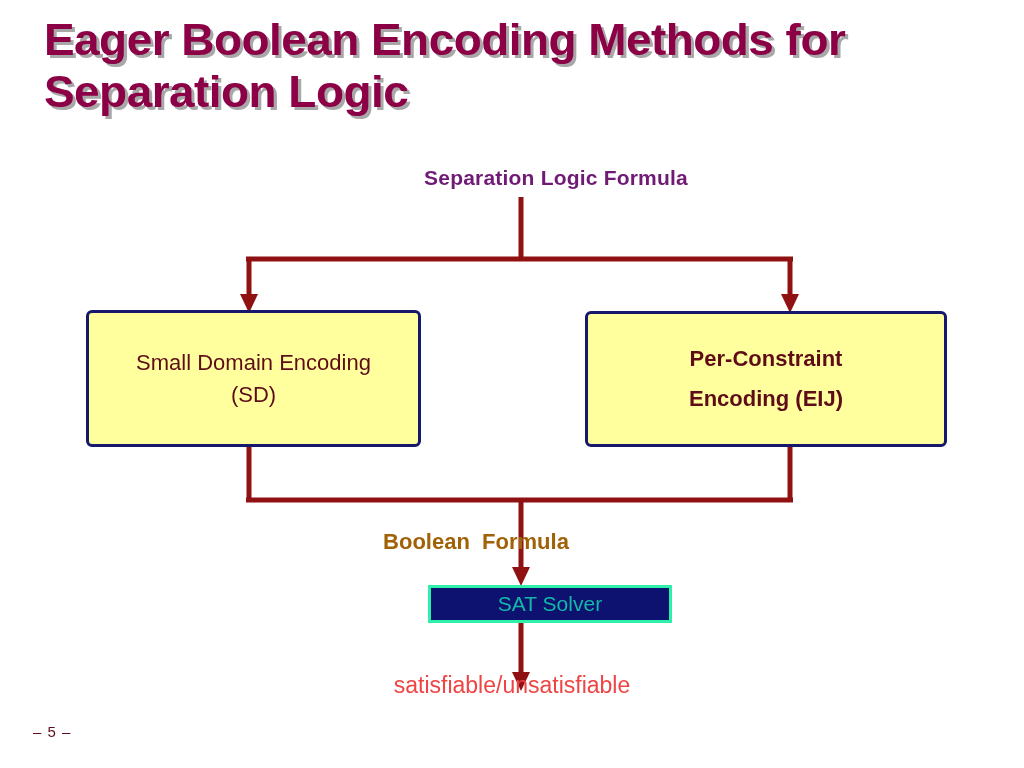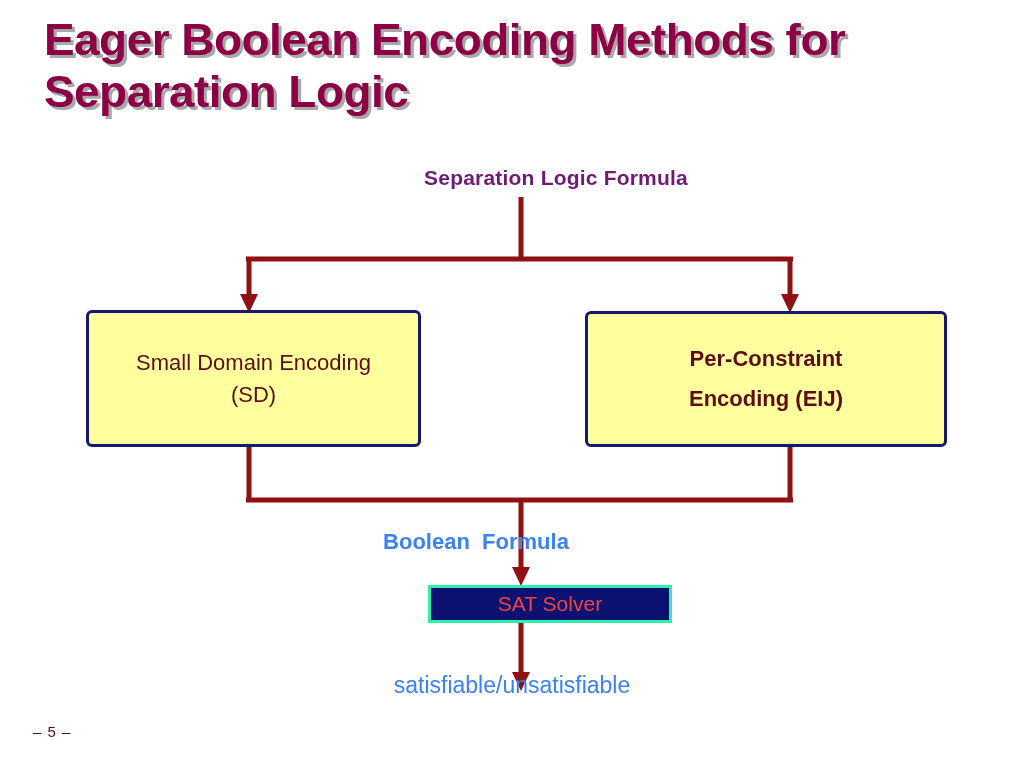--- a/index.html
+++ b/index.html
@@ -91,50 +91,50 @@
 
   
   #boolean-formula-label {
     position: absolute;
     left: 0;
     top: 529px;
     width: 952px;
     text-align: center;
     font-size: 22px;
     font-weight: bold;
-    color: #3b82f6;
+    color: #a16207;
     white-space: pre;
   }
 
   
   #sat-solver-box {
     position: absolute;
     box-sizing: border-box;
     left: 428px;
     top: 585px;
     width: 244px;
     height: 38px;
     background: #0d1170;
     border: 3px solid #2ff0a8;
     display: flex;
     align-items: center;
     justify-content: center;
-    color: #ef4444;
+    color: #14b8a6;
     font-size: 21px;
   }
 
   
   #result-text {
     position: absolute;
     left: 0;
     top: 672px;
     width: 1024px;
     text-align: center;
     font-size: 23px;
-    color: #3b82f6;
+    color: #ef4444;
   }
 
   
   #page-number {
     position: absolute;
     left: 33px;
     top: 723px;
     font-size: 15px;
     color: #5e0d18;
     letter-spacing: 1px;

